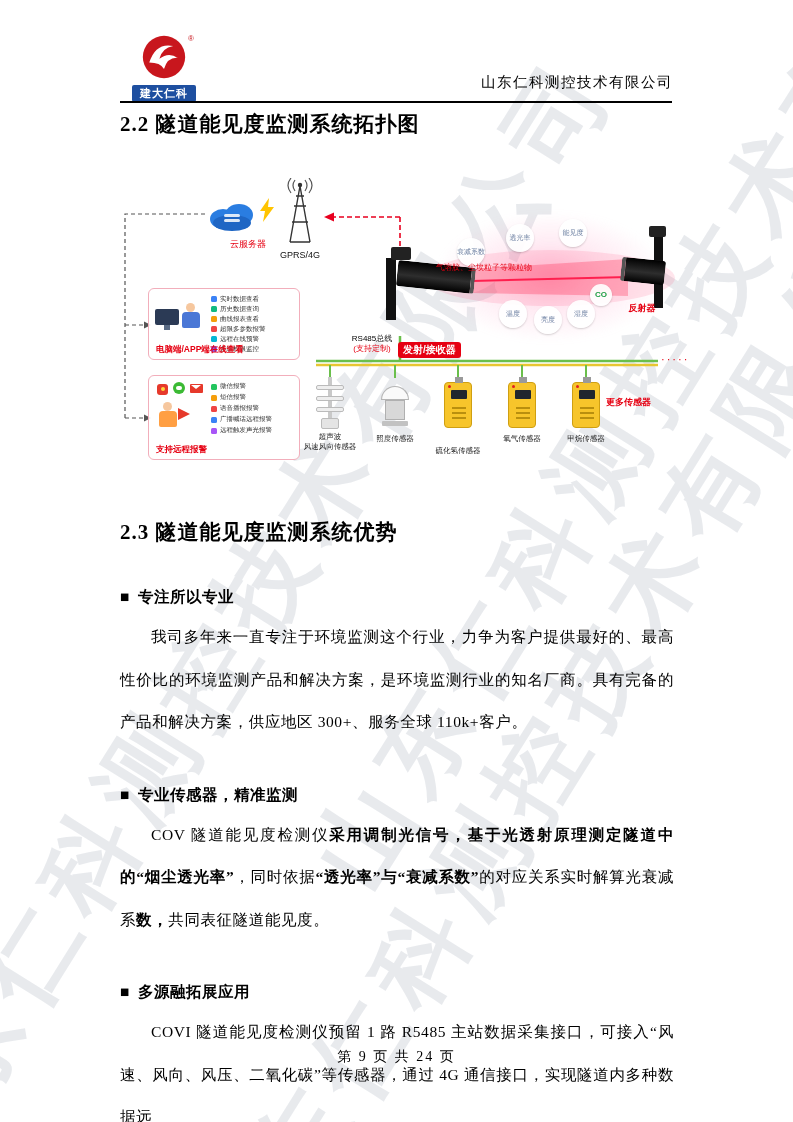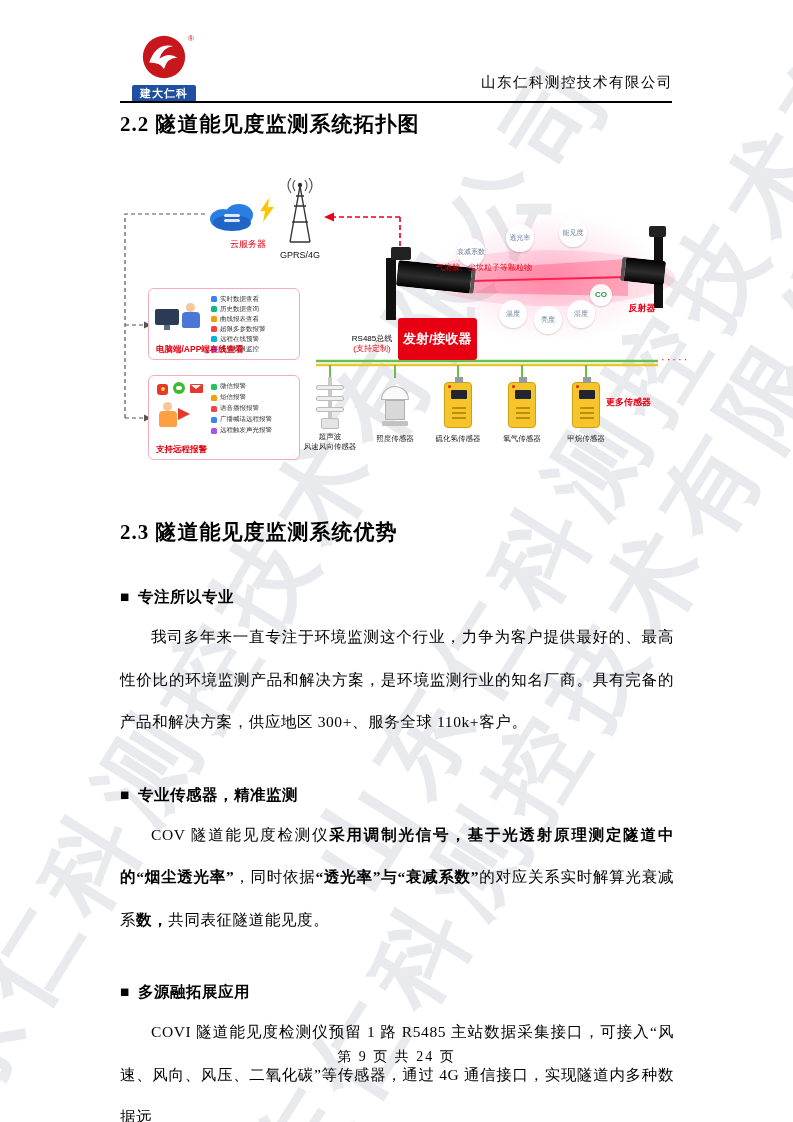--- a/index.html
+++ b/index.html
@@ -38,22 +38,22 @@
   .svg-overlay { position:absolute; left:0; top:0; z-index:1; }
   .dlabel { position:absolute; font-size:9px; text-align:center; z-index:3; }
   .red-t { color:#e60012; }
   .cloud-icon { left:94px; top:24px; z-index:2; }
   .tower-icon { left:172px; top:6px; z-index:2; }
   .bolt-icon { left:150px; top:26px; z-index:2; }
   .bracket { background:#111; z-index:2; }
   .cylinder { background:linear-gradient(180deg,#000 0%,#2e2e2e 55%,#000 100%);
     border-radius:3px; border-right:4px solid #555; z-index:2; }
   .topbox { background:#222; border-radius:2px; z-index:2; }
-  .pill { background:#e60012; color:#fff; font-size:13px; padding:12px 5px; border-radius:3px;
-    white-space:nowrap; z-index:4; font-weight:bold; }
+  .pill { background:#e60012; color:#fff; font-size:10px; padding:1px 5px; border-radius:3px;
+    white-space:nowrap; z-index:4; font-weight:bold;margin-top:24px; }
   .bubble { position:absolute; width:28px; height:28px; border-radius:50%;
     background:rgba(255,255,255,.92); color:#6f82a3; font-size:7px; line-height:8px;
     display:flex; align-items:center; justify-content:center; text-align:center;
     box-shadow:0 1px 2px rgba(0,0,0,.18); z-index:4;margin-left:8px; }
   .bubble.co { width:22px; height:22px; color:#1d9e44; font-weight:bold; font-size:8px; }
   .particles { left:326px; top:90px; color:#e60012; font-size:8px; white-space:nowrap; z-index:4; }
   .rs485 { left:228px; top:162px; width:68px; text-align:center; font-size:8px; line-height:10px; z-index:4; }
   .more-dots { left:551px; top:181px; color:#e60012; font-size:11px; letter-spacing:2px; z-index:3; }
   .more-label { left:496px; top:224px; color:#e60012; font-size:9px; font-weight:bold; z-index:3; }
   .slabel { position:absolute; width:72px; text-align:center; font-size:7.5px; line-height:9.5px; color:#222; z-index:3; }
@@ -255,21 +255,21 @@
           <div class="gas-grill" style="top:29px;"></div>
           <div class="gas-grill" style="top:34px;"></div>
         </div>
     </div>
 
     <div class="slabel" style="left:184px; top:260px;">
       <div>超声波</div>
       <div>风速风向传感器</div>
     </div>
     <div class="slabel" style="left:249px; top:262px;">照度传感器</div>
-    <div class="slabel" style="left:312px; top:262px;">硫化氢传感器</div>
+    <div class="slabel" style="left:312px; top:274px;">硫化氢传感器</div>
     <div class="slabel" style="left:376px; top:262px;">氧气传感器</div>
     <div class="slabel" style="left:440px; top:262px;">甲烷传感器</div>
 
     <div class="panel p1" style="left:38px; top:116px; width:152px; height:72px;">
       <div class="illus">
         <div class="monitor"></div>
         <div class="head" style="left:33px; top:6px;"></div>
         <div class="torso" style="left:29px; top:15px;"></div>
       </div>
       <div class="plist">

